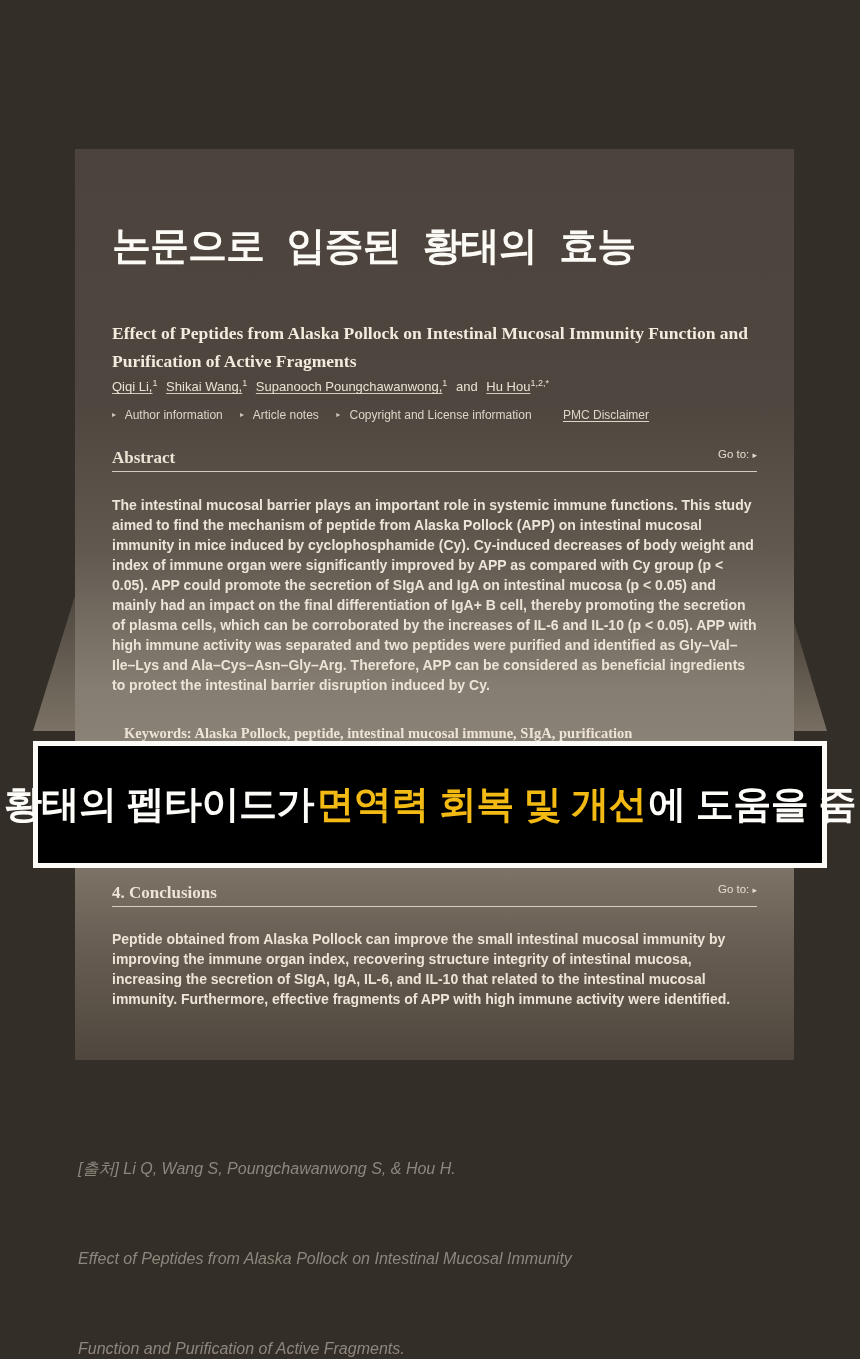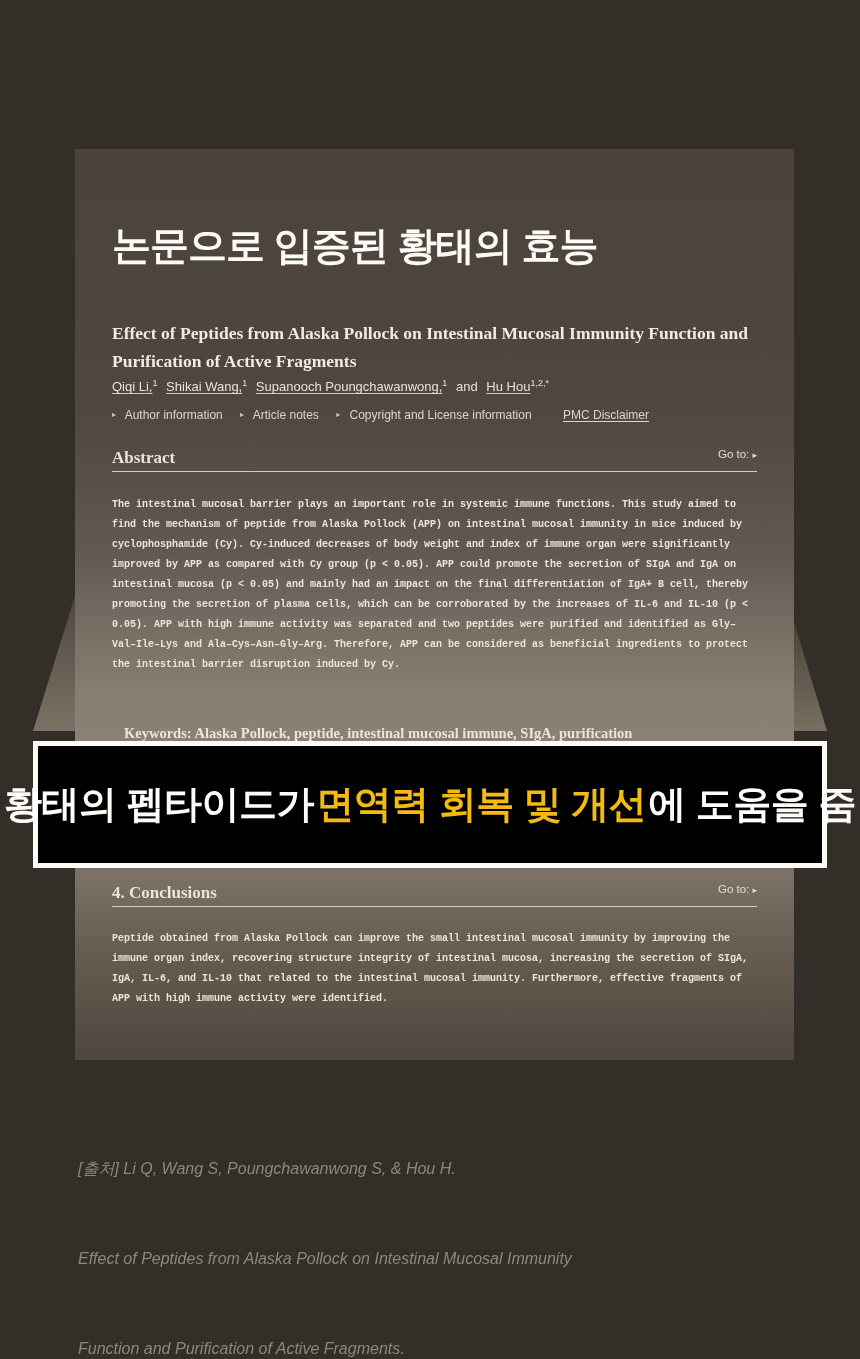--- a/index.html
+++ b/index.html
@@ -15,21 +15,21 @@
     background:linear-gradient(to bottom,#4a4339,#786f62);
     clip-path:polygon(0 0,100% 100%,0 100%);}
 
   
   .paper{position:absolute;left:75px;top:149px;width:719px;height:911px;
     background:linear-gradient(to bottom,
       #4c443c 0%, #4f473f 28%, #615850 44%, #867d72 59%,
       #8b8277 65%, #7f7569 78%, #665c51 88%, #4f473e 100%);}
 
   .kr-title{position:absolute;left:37px;top:70px;margin:0;
-    font-size:39px;font-weight:800;letter-spacing:-1px;color:#fbfaf5;}
+    font-size:39px;font-weight:800;letter-spacing:-1px;color:#fbfaf5;font-family:Liberation Mono, monospace;}
 
   .paper-title{position:absolute;left:37px;top:170px;margin:0;width:652px;
     font-family:"Liberation Serif",serif;font-size:17.5px;line-height:28px;
     font-weight:bold;color:#f2ecdf;}
 
   .authors{position:absolute;left:37px;top:229px;font-size:13px;color:#e9e2d3;}
   .authors a{color:#e9e2d3;text-decoration:underline;text-underline-offset:2px;
     text-decoration-color:rgba(233,226,211,.85);cursor:pointer;margin-top:27px;}
   .authors sup{font-size:9px;margin-right:5px;}
   .authors .and{margin-right:5px;}
@@ -43,21 +43,21 @@
     border-bottom:1.5px solid rgba(240,234,222,.8);
     display:flex;justify-content:space-between;align-items:flex-start;}
   .sec-head .sec-title{font-family:"Liberation Serif",serif;font-size:17px;
     font-weight:600;color:#ece5d6;}
   .sec-head .goto{font-size:11.5px;color:#e4ddcd;cursor:pointer;}
   .sec-head .goto .goto-arrow{font-size:9px;}
   .abstract-head{top:299px;gap:32px;}
   .concl-head{top:734px;}
 
   .body-text{position:absolute;left:37px;width:645px;margin:0;
-    font-family:Liberation Mono, monospace;font-size:10px;line-height:20px;
+    font-family:Liberation Sans, sans-serif;font-size:14px;line-height:20px;
     font-weight:600;color:#ece5d7;}
   .abstract-text{top:346px;}
   .concl-text{top:780px;}
 
   .keywords{position:absolute;left:37px;top:564px;margin:12px;width:645px;
     font-family:"Liberation Serif",serif;font-size:14.5px;font-weight:600;color:#ece5d7;}
   .keywords b{font-weight:bold;}
 
   .clipped{position:absolute;left:37px;top:709px;width:645px;height:12px;
     overflow:hidden;opacity:.85;filter:blur(.4px);}

